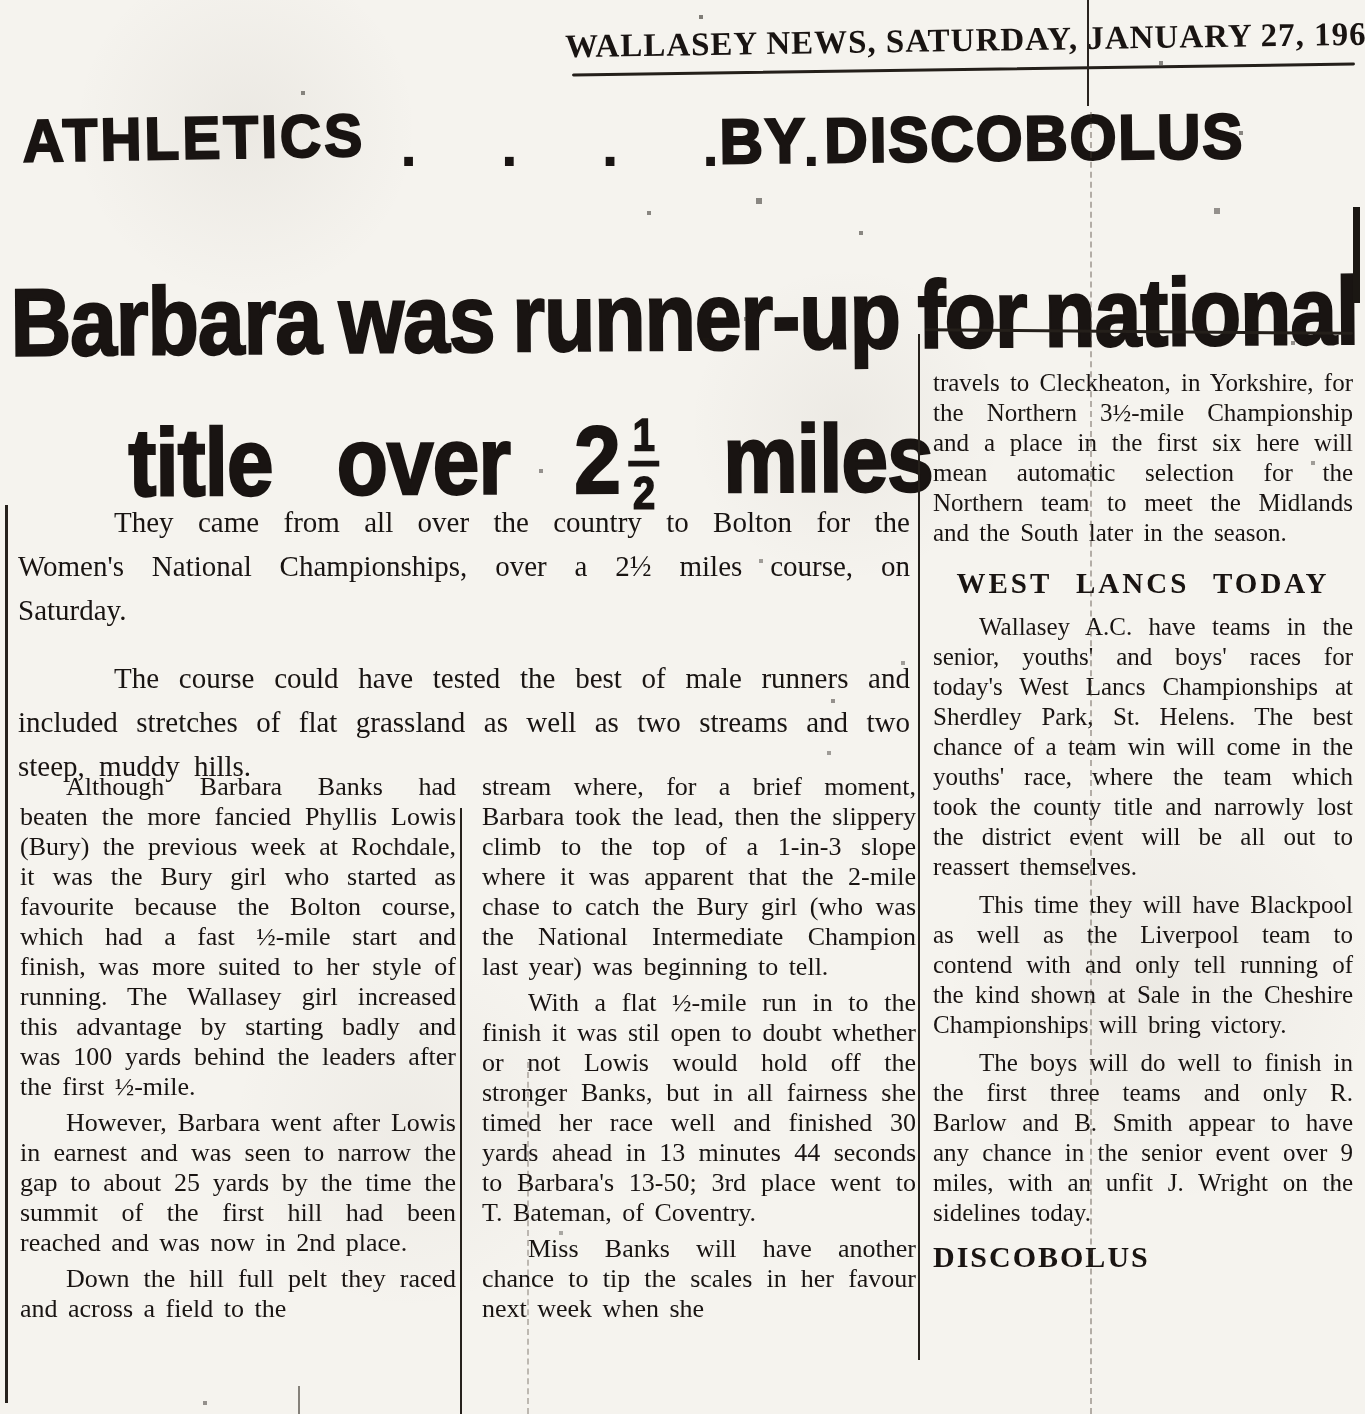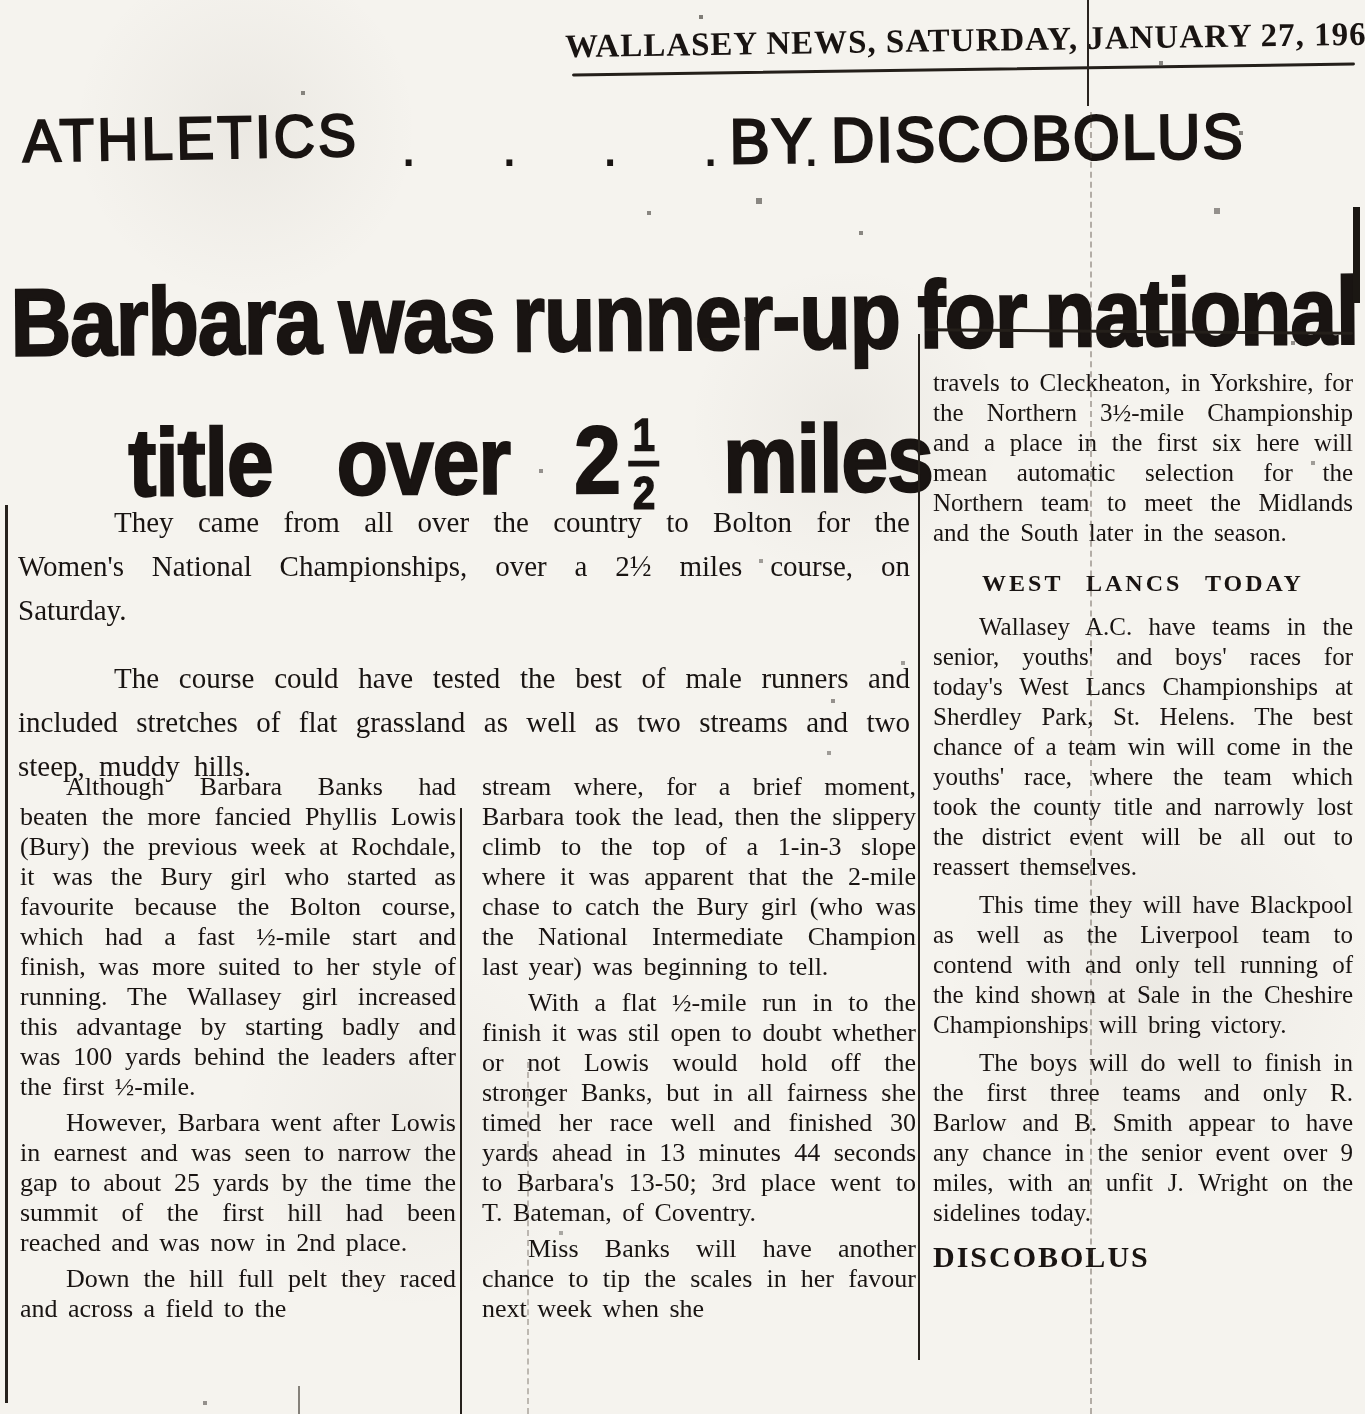--- a/index.html
+++ b/index.html
@@ -26,21 +26,21 @@
     white-space:nowrap;
   }
   .masthead-rule{
     position:absolute;left:572px;top:68px;width:783px;height:3px;
     background:#241f1a;border-radius:2px;
     transform:rotate(-0.8deg);
   }
   
   .kicker{
     position:absolute;left:0;top:100px;width:1256px;height:80px;
-    font-family:"Liberation Sans", sans-serif;font-weight:normal;
+    font-family:"Liberation Sans", sans-serif;font-weight:bold;
   }
   .kicker-left{
     position:absolute;left:22px;top:6px;
     font-size:57px;letter-spacing:3px;
     -webkit-text-stroke:2px #191412;
     transform:rotate(-1deg) scaleY(1.05);transform-origin:left top;
   }
   .kicker-dots{
     position:absolute;left:400px;top:0;width:420px;height:80px;
     display:flex;justify-content:space-between;align-items:flex-end;
@@ -101,21 +101,21 @@
   .cols p.noindent{text-indent:0;}
   .rightcol{
     position:absolute;left:933px;top:360px;width:420px;
     font-size:25px;line-height:30px;
     text-align:justify;word-spacing:4px;
   }
   .rightcol p{margin:8px 0 8px;text-indent:46px;}
   .rightcol p.noindent{text-indent:0;}
   .subhead{
     margin:20px 0 14px;
-    text-align:center;font-weight:bold;font-size:24px;
+    text-align:center;font-weight:bold;font-size:29px;
     letter-spacing:3px;word-spacing:14px;
     text-indent:0 !important;
   }
   .signature{
     margin-top:14px;padding-right:6px;
     text-align:left;font-weight:bold;font-size:30px;letter-spacing:2px;
   }
   
   .vrule{position:absolute;background:#26211c;}
   .rule-left-border{left:5px;top:505px;width:3px;height:898px;}

